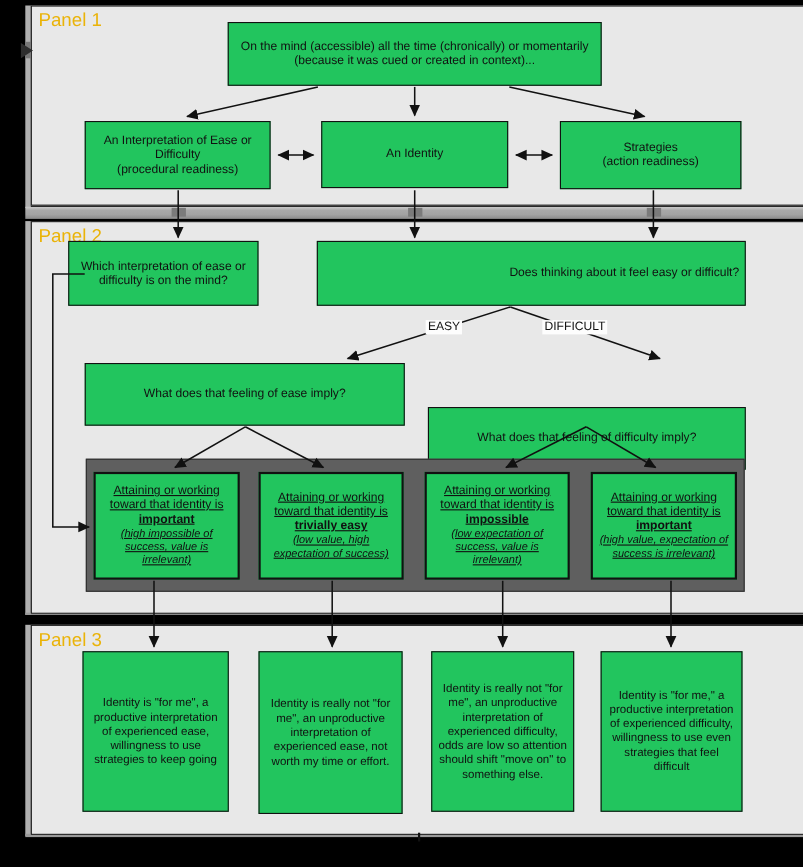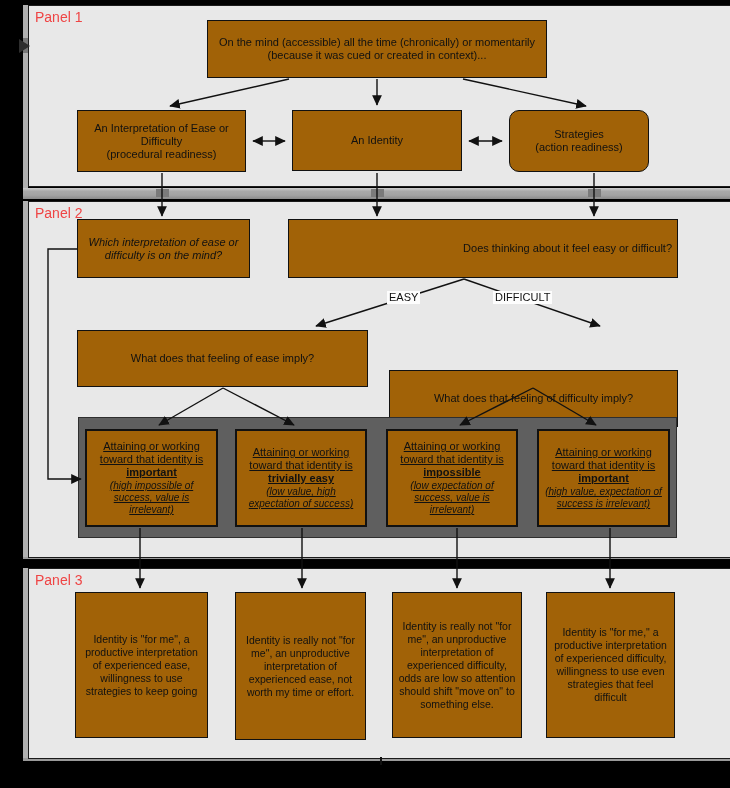--- a/index.html
+++ b/index.html
@@ -6,23 +6,23 @@
   .stage {
     position:relative; width:730px; height:788px; overflow:hidden;
     background:#000; font-family:"Liberation Sans", sans-serif; color:#111;
   }
   .edge { position:absolute; background:#b0b0b0; }
   .edge-bottom { position:absolute; background:#9a9a9a; }
   .panel {
     position:absolute; background:#e8e8e8;
     border:1px solid #1b1b1b; box-sizing:border-box;
   }
-  .panel-label { position:absolute; font-size:14px; color:#ef4444; }
+  .panel-label { position:absolute; font-size:17px; color:#eab308; }
   .box {
-    position:absolute; background:#a16207; border:1px solid #111;
+    position:absolute; background:#22c55e; border:1px solid #111;
     box-sizing:border-box; display:flex; flex-direction:column;
     align-items:center; justify-content:center; text-align:center;
     font-size:11px; line-height:13px; padding:4px 5px;
   }
   .box .sub { display:block; }
   .band-sep {
     position:absolute; left:23px; top:188px; width:707px; height:11px;
     background:linear-gradient(#cccccc, #a8a8a8 30%, #a2a2a2 65%, #8a8a8a);
   }
   .band-notch { position:absolute; top:189px; width:13px; height:8px; background:#7b7b7b; }
@@ -74,26 +74,26 @@
   <div class="box" style="left:207px; top:20px; width:340px; height:58px;">
     <span class="sub">On the mind (accessible) all the time (chronically) or momentarily (because it was cued or created in context)...</span>
   </div>
   <div class="box" style="left:77px; top:110px; width:169px; height:62px;">
     <span class="sub">An Interpretation of Ease or Difficulty</span>
     <span class="sub">(procedural readiness)</span>
   </div>
   <div class="box" style="left:292px; top:110px; width:170px; height:61px;">
     <span class="sub">An Identity</span>
   </div>
-  <div class="box" style="left:509px; top:110px; width:140px; height:62px;border-radius:10px;">
+  <div class="box" style="left:509px; top:110px; width:165px; height:62px;">
     <span class="sub">Strategies</span>
     <span class="sub">(action readiness)</span>
   </div>
 
-  <div class="box" style="left:77px; top:219px; width:173px; height:59px;font-style:italic;">
+  <div class="box" style="left:62px; top:219px; width:173px; height:59px;">
     <span class="sub">Which interpretation of ease or difficulty is on the mind?</span>
   </div>
   <div class="box" style="left:288px; top:219px; width:390px; height:59px;align-items:flex-end;">
     <span class="sub">Does thinking about it feel easy or difficult?</span>
   </div>
   <div class="box" style="left:77px; top:330px; width:291px; height:57px;">
     <span class="sub">What does that feeling of ease imply?</span>
   </div>
   <div class="box" style="left:389px; top:330px; width:289px; height:57px;margin-top:40px;">
     <span class="sub">What does that feeling of difficulty imply?</span>

